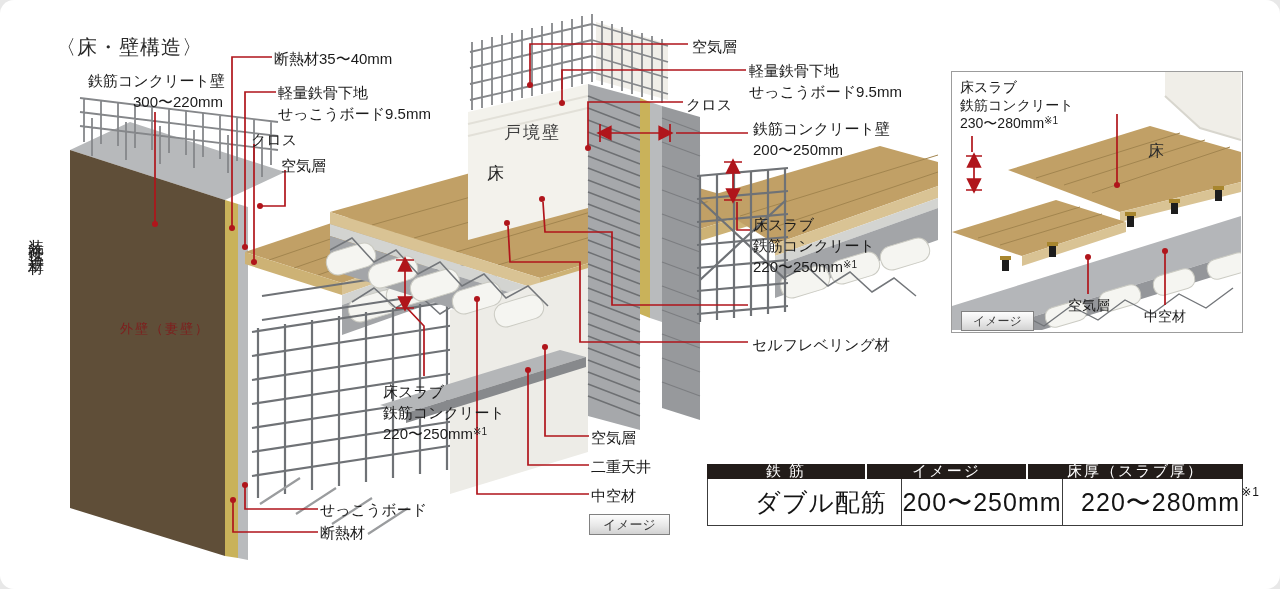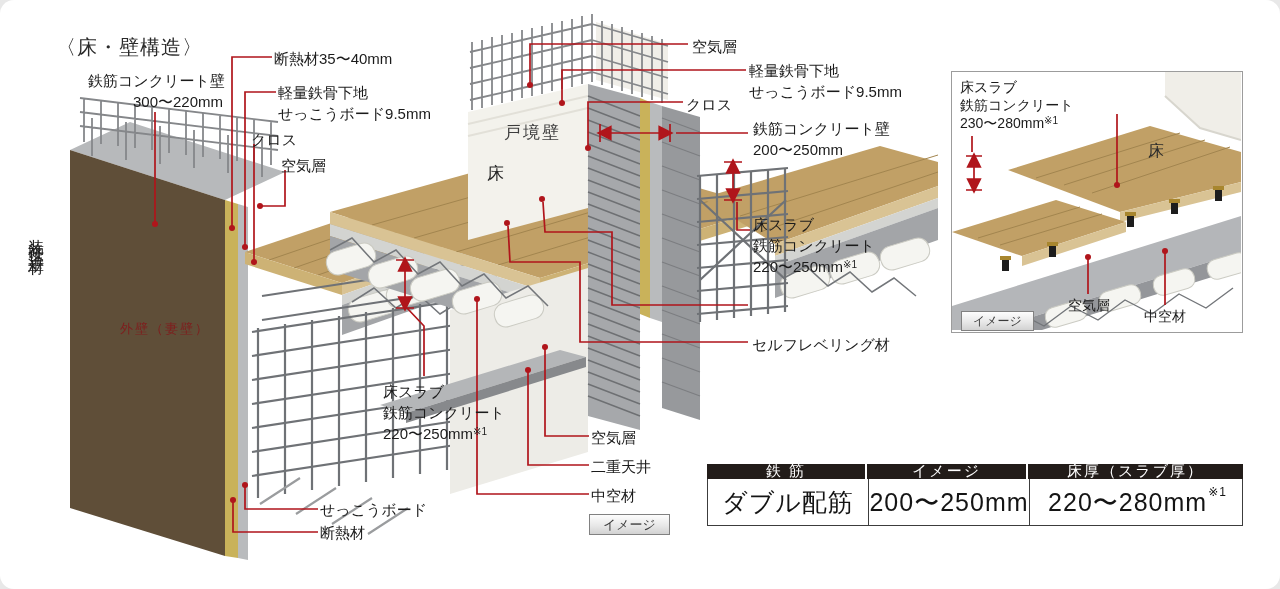--- a/index.html
+++ b/index.html
@@ -23,21 +23,21 @@
   .p-lbl{font-size:14px;line-height:18px;}
   .p-floor{font-size:16px;letter-spacing:1px;color:#2a2a2a;}
   
   .spec{position:absolute;left:707px;top:464px;width:536px;}
   .spec .hrow{display:grid;grid-template-columns:160px 161px 215px;}
   .spec .hcell{background:#221c19;color:#fff;font-size:15px;letter-spacing:2px;
                height:15px;display:flex;align-items:center;justify-content:center;
                border-right:2px solid #fff;box-sizing:border-box;}
   .spec .hcell:last-child{border-right:none;}
   .spec .vrow{display:grid;grid-template-columns:160px 161px 215px;
-              border:1px solid #3c3c3c;border-top:none;box-sizing:border-box;}
+              border:1px solid #3c3c3c;border-top:none;box-sizing:border-box;padding-left:33px;}
   .spec .vcell{height:46px;display:flex;align-items:center;justify-content:center;
                font-size:25px;color:#141414;border-left:1px solid #3c3c3c;box-sizing:border-box;
                letter-spacing:1px;}
   .spec .vcell:first-child{border-left:none;}
   .spec .vnote{font-size:12px;position:relative;top:-10px;left:1px;}
 </style>
 </head>
 <body>
 
 <div class="stage">

